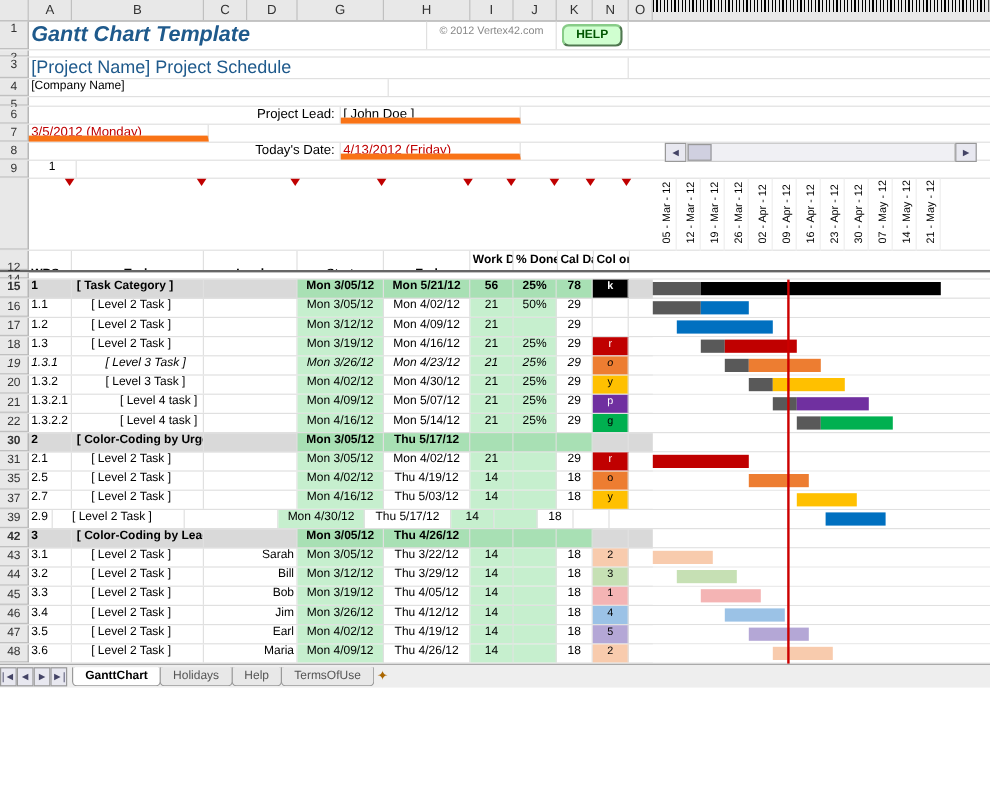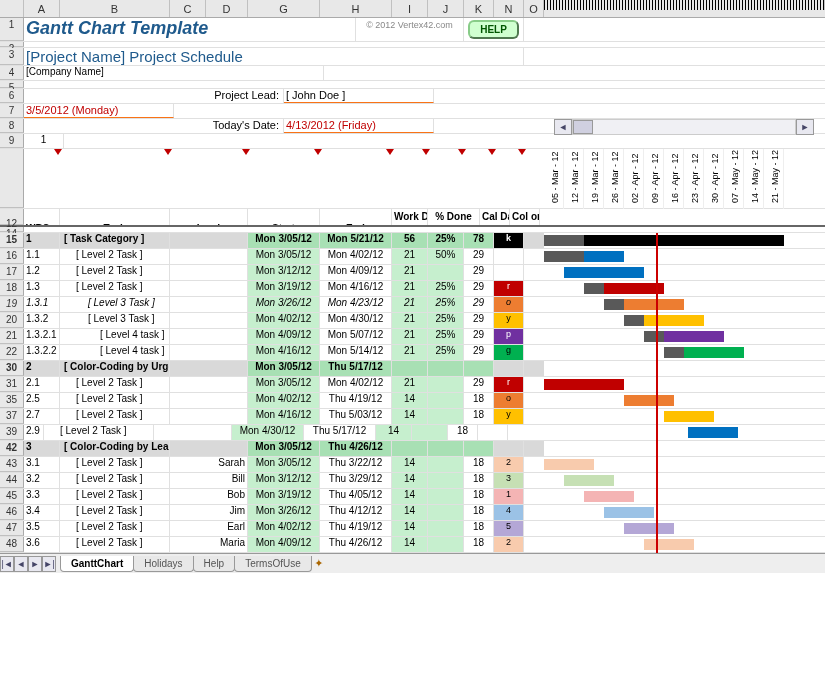--- a/index.html
+++ b/index.html
@@ -10,21 +10,21 @@
 .row-head { width: 24px; text-align: center; background: #e8e8e8; border-right: 1px solid #aaa; border-bottom: 1px solid #c0c0c0; color: #333; font-size: 10px; line-height: 14px; flex-shrink: 0; }
 .row { display: flex; height: 15px; border-bottom: 1px solid #e0e0e0; }
 .row.h2 { height: 24px; }
 .row.h3 { height: 18px; }
 .cell { border-right: 1px solid #e0e0e0; padding: 0 2px; overflow: hidden; white-space: nowrap; }
 .title { color: #1f5a8c; font-weight: bold; font-size: 18px; font-style: italic; }
 .subtitle { color: #1f5a8c; font-size: 15px; }
 .copyright { font-size: 9px; color: #888; }
 .help-btn { background: #d0ffd0; border: 2px outset #8c8; border-radius: 6px; padding: 2px 10px; font-size: 10px; font-weight: bold; color: #050; display: inline-block; }
 .label-r { text-align: right; padding-right: 4px; }
-.underline { border-bottom: 1px solid #f97316; }
+.underline { border-bottom: 5px solid #f97316; }
 .header-cell { font-weight: bold; text-align: center; font-size: 10px; }
 .green-bg { background: #c6efce; }
 .green-bg2 { background: #a8e0b4; }
 .gray-row { background: #d9d9d9; font-weight: bold; }
 .marker { width: 0; height: 0; border-left: 4px solid transparent; border-right: 4px solid transparent; border-top: 6px solid #c00000; display: inline-block; position: absolute; }
 .gantt-area { position: relative; flex: 1; background: #fff; }
 .bar { position: absolute; height: 11px; top: 2px; }
 .scroll-btn { width: 18px; height: 16px; background: #e8e8f0; border: 1px solid #999; display: inline-flex; align-items: center; justify-content: center; font-size: 9px; color: #446; }
 .scroll-track { height: 16px; background: #f0f0f4; border: 1px solid #ccc; flex: 1; }
 .scroll-thumb { width: 20px; height: 14px; background: #d0d0e0; border: 1px solid #999; }
@@ -187,21 +187,21 @@
 </div>
 
 <div class="row h3" style="border-bottom:2px solid #666">
   <div class="row-head" style="line-height:30px">12</div>
   <div class="cell header-cell" style="width:36px;text-align:left;padding-top:14px">WBS</div>
   <div class="cell header-cell" style="width:110px;padding-top:14px">Task</div>
   <div class="cell header-cell" style="width:78px;padding-top:14px">Lead</div>
   <div class="cell header-cell" style="width:72px;padding-top:14px">Start</div>
   <div class="cell header-cell" style="width:72px;padding-top:14px">End</div>
   <div class="cell header-cell" style="width:36px;line-height:12px;padding-top:2px">Work Days</div>
-  <div class="cell header-cell" style="width:52px;line-height:12px;padding-top:2px">% Done</div>
+  <div class="cell header-cell" style="width:37px;line-height:12px;padding-top:2px">% Done</div>
   <div class="cell header-cell" style="width:30px;line-height:12px;padding-top:2px">Cal Days</div>
   <div class="cell header-cell" style="width:30px;line-height:12px;padding-top:2px">Col or</div>
   <div style="width:20px"></div>
   <div style="flex:1;display:flex" id="date-cols-h"></div>
 </div>
 <div class="row" style="height:6px">
       <div class="row-head">14</div>
       <div style="width:520px"></div>
     </div>
 

